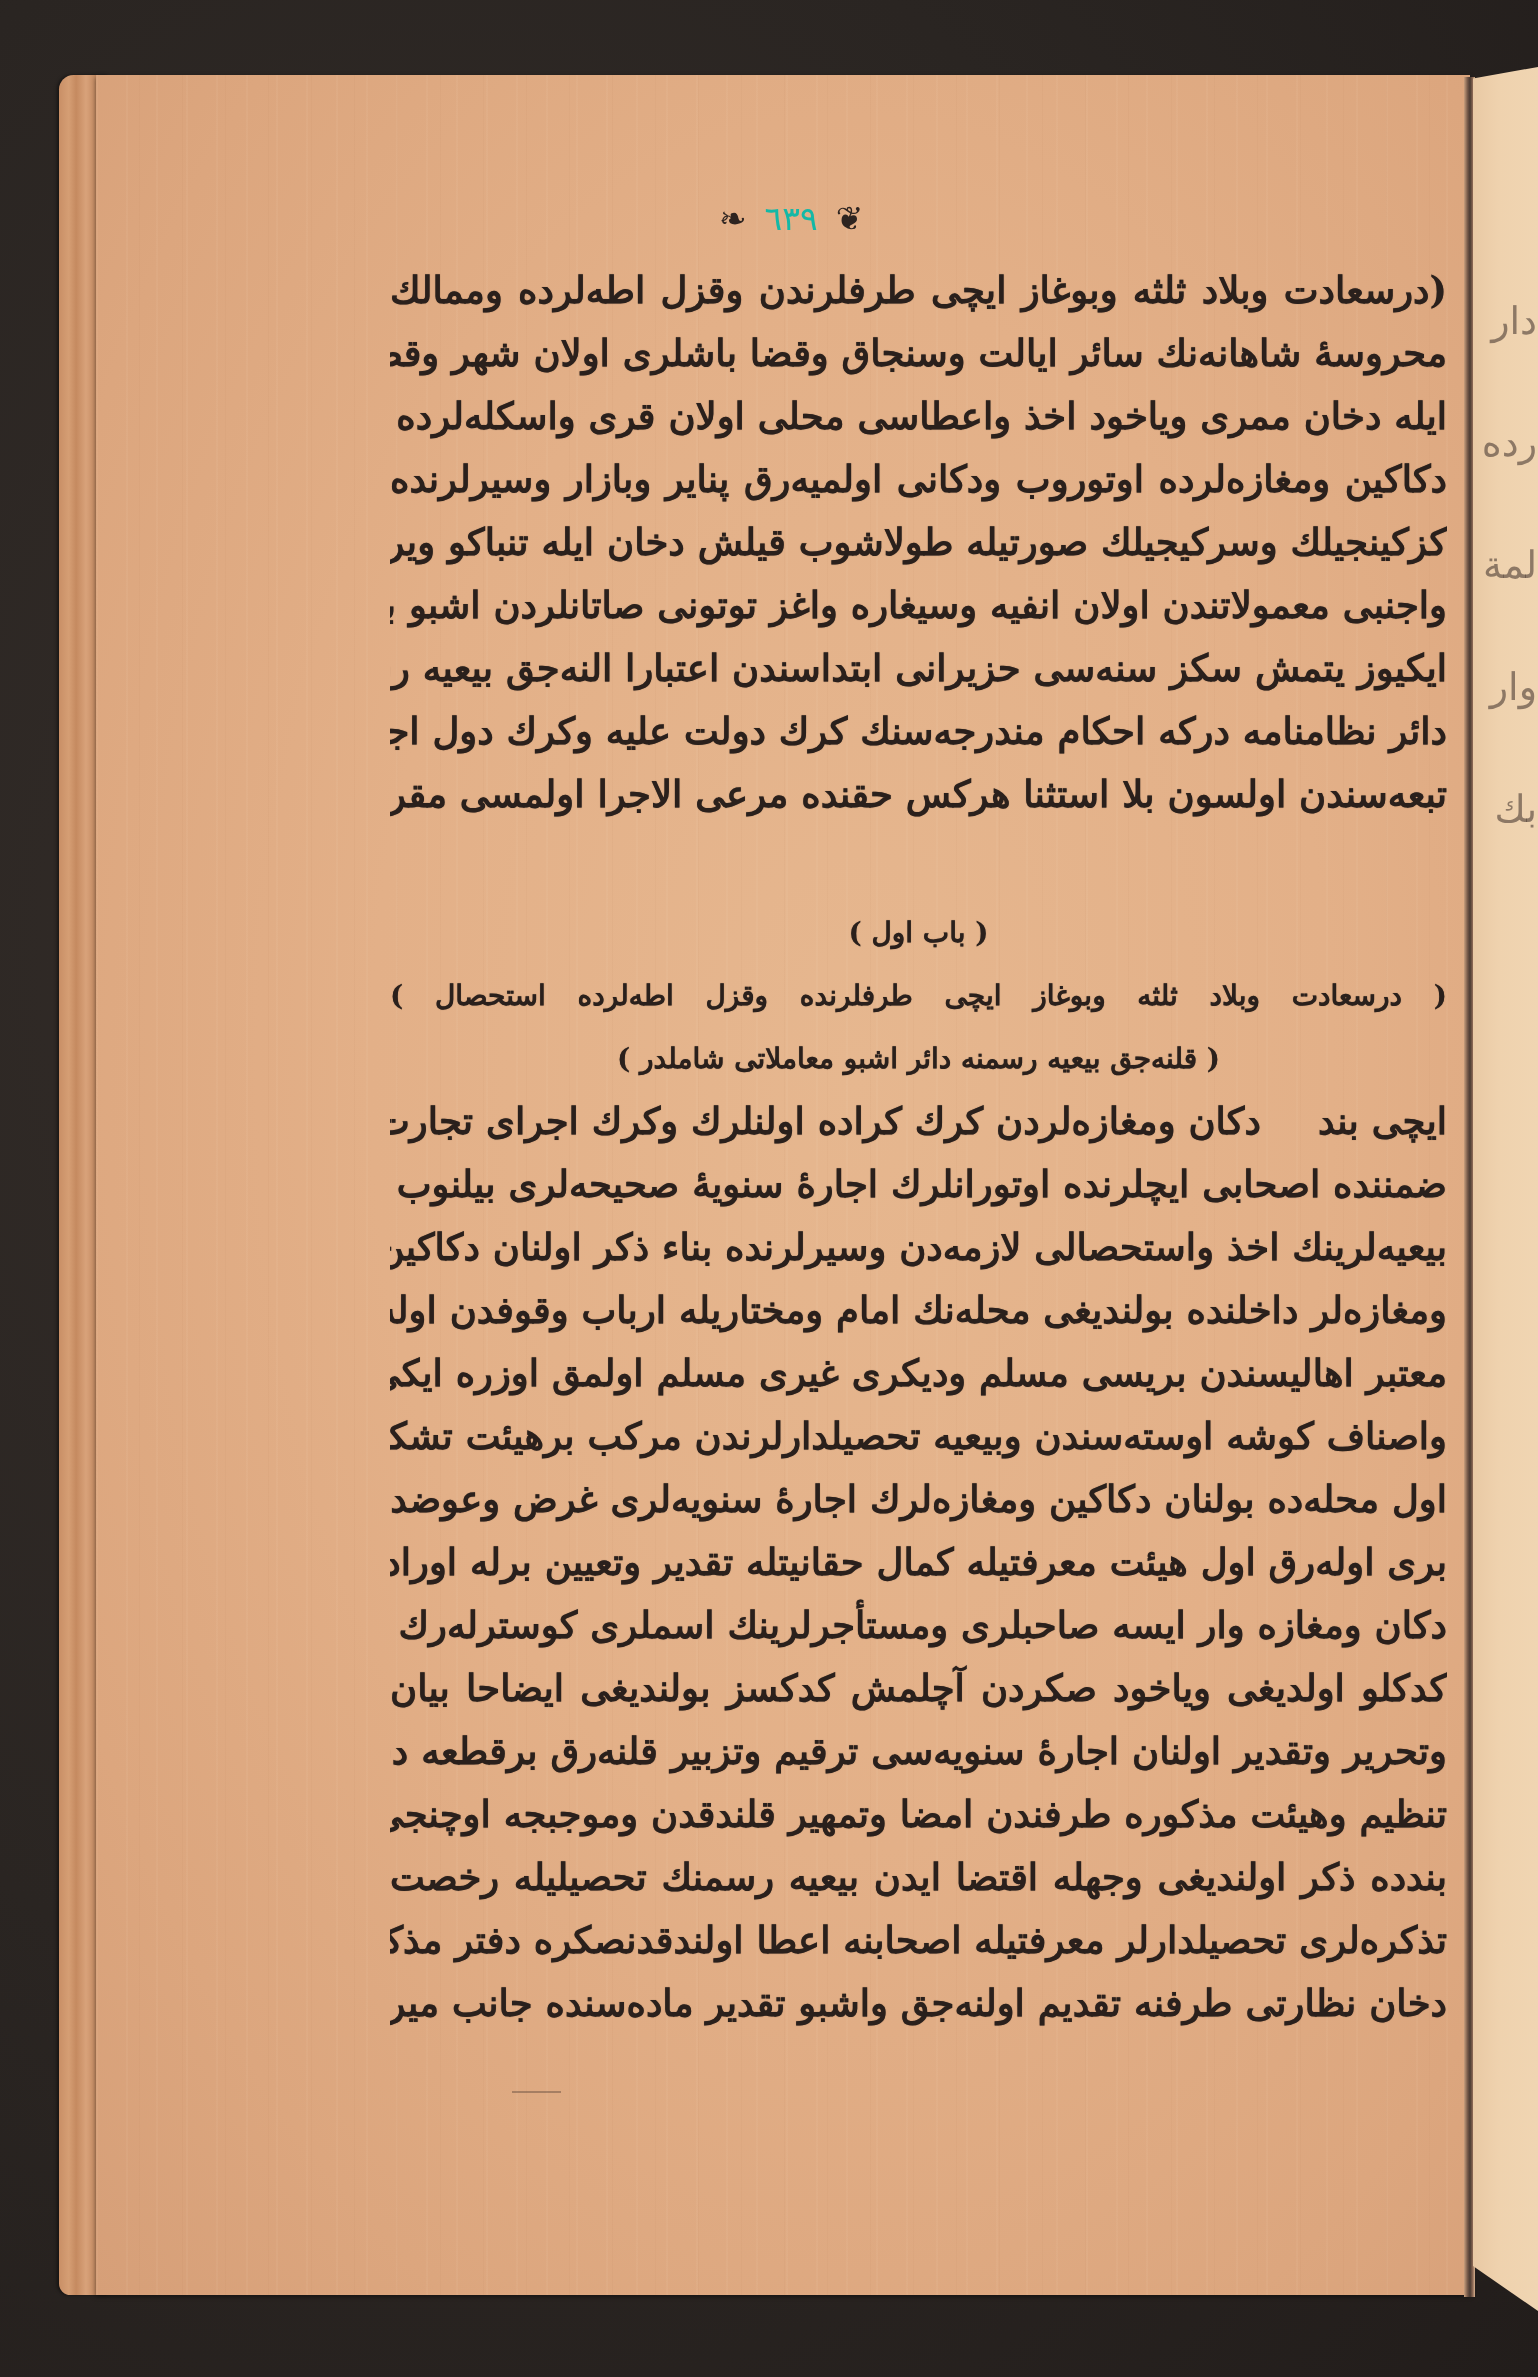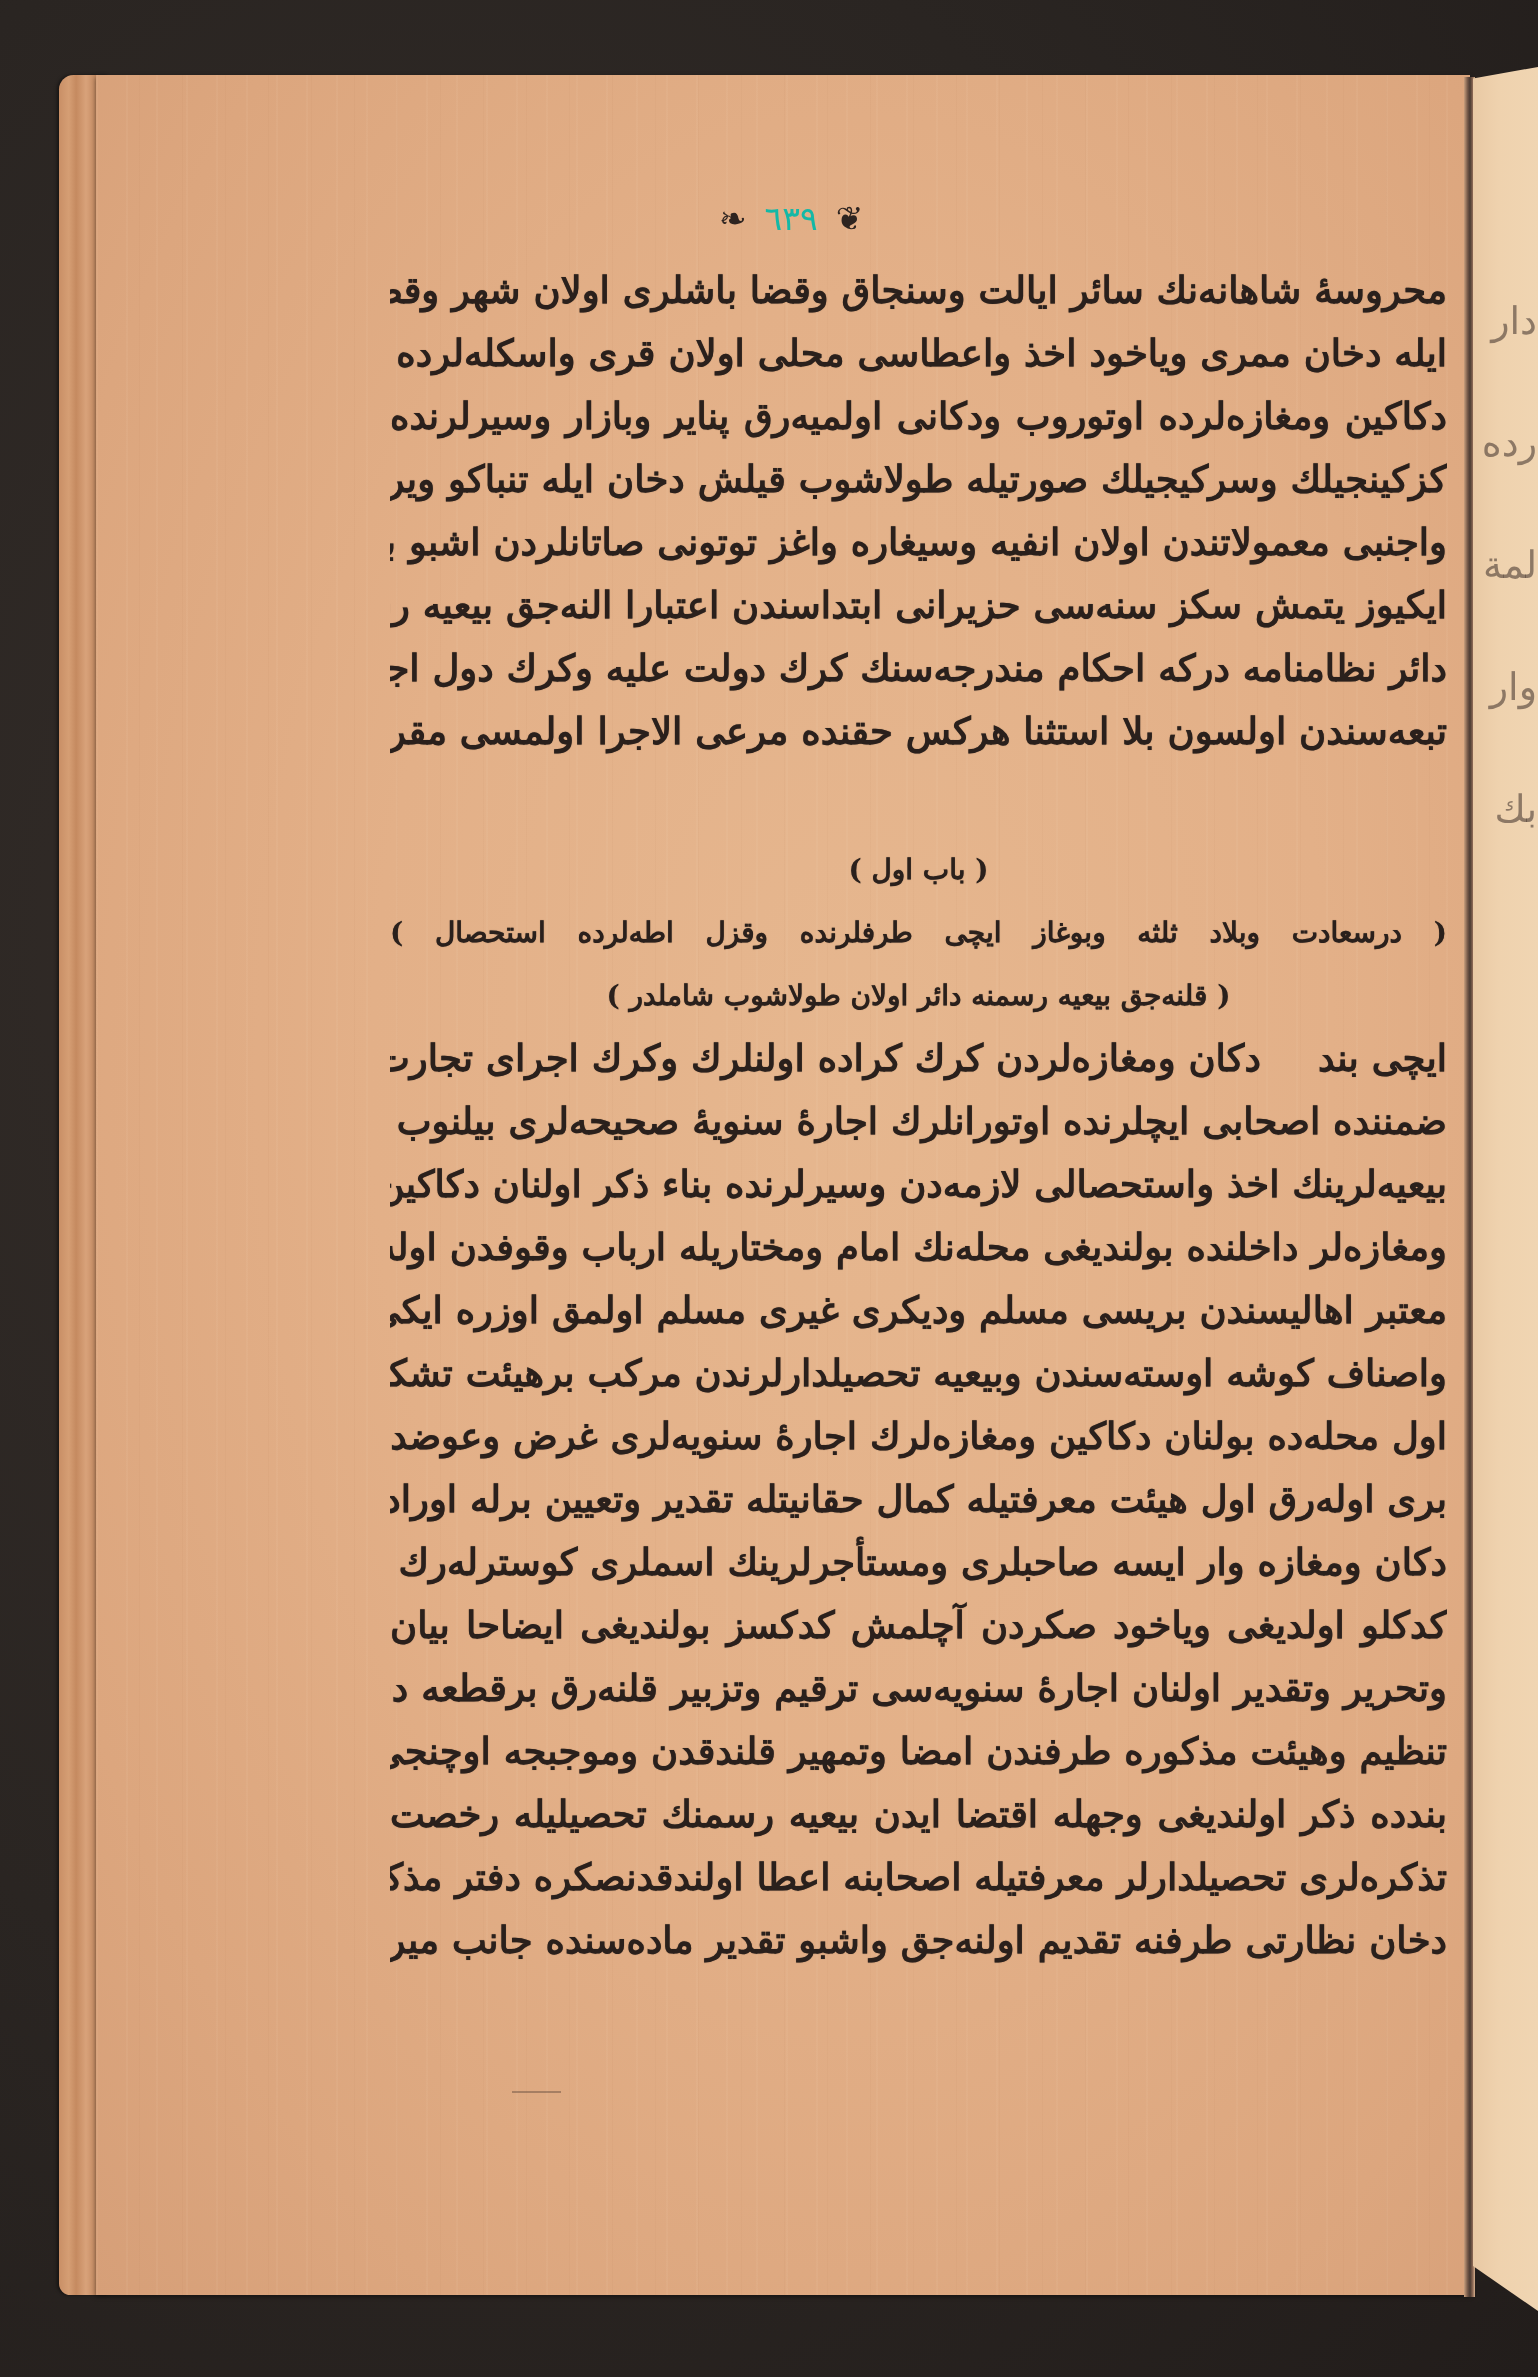--- a/index.html
+++ b/index.html
@@ -194,36 +194,37 @@
 <div class="page-header">
   <div class="page-number-wrap">
     <span class="fleuron">❧</span>
     <span class="page-number">٦٣٩</span>
     <span class="fleuron">❦</span>
   </div>
 </div>
 
 <div class="text-block">
   <div>
+    <div class="line">(درسعادت وبلاد ثلثه وبوغاز ایچی طرفلرندن وقزل اطه‌لرده وممالك</div>
     <div class="line">محروسهٔ شاهانه‌نك سائر ایالت وسنجاق وقضا باشلری اولان شهر وقصبه‌لر</div>
     <div class="line">ایله دخان ممری ویاخود اخذ واعطاسی محلی اولان قری واسكله‌لرده كائن</div>
     <div class="line">دكاكین ومغازه‌لرده اوتوروب ودكانی اولمیه‌رق پنایر وبازار وسیرلرنده</div>
     <div class="line">كزكینجیلك وسركیجیلك صورتیله طولاشوب قیلش دخان ایله تنباكو ویرلی</div>
     <div class="line">واجنبی معمولاتندن اولان انفیه وسیغاره واغز توتونی صاتانلردن اشبو بیك</div>
     <div class="line">ایكیوز یتمش سكز سنه‌سی حزیرانی ابتداسندن اعتبارا النه‌جق بیعیه رسمنه</div>
     <div class="line">دائر نظامنامه درکه احكام مندرجه‌سنك كرك دولت علیه وكرك دول اجنبیه</div>
     <div class="line">تبعه‌سندن اولسون بلا استثنا هركس حقنده مرعی الاجرا اولمسی مقرردر)</div>
   </div>
 
   <div class="gap"></div>
 
   <div>
     <div class="heading">( باب اول )</div>
     <div class="heading wide">( درسعادت وبلاد ثلثه وبوغاز ایچی طرفلرنده وقزل اطه‌لرده استحصال )</div>
-    <div class="heading">( قلنه‌جق بیعیه رسمنه دائر اولان طولاشوب شاملدر )</div>
+    <div class="heading">( قلنه‌جق بیعیه رسمنه دائر اشبو معاملاتی شاملدر )</div>
   </div>
 
   <div>
     <div class="line">
       <span class="band-label">ایچی بند</span><span>دكان ومغازه‌لردن كرك كراده اولنلرك وكرك اجرای تجارت</span>
     </div>
     <div class="line">ضمننده اصحابی ایچلرنده اوتورانلرك اجارهٔ سنویهٔ صحیحه‌لری بیلنوب اكا كوره</div>
     <div class="line">بیعیه‌لرینك اخذ واستحصالی لازمه‌دن وسیرلرنده بناء ذكر اولنان دكاكین</div>
     <div class="line">ومغازه‌لر داخلنده بولندیغی محله‌نك امام ومختاریله ارباب وقوفدن اوله‌رق</div>
     <div class="line">معتبر اهالیسندن بریسی مسلم ودیكری غیری مسلم اولمق اوزره ایكی ذات</div>

